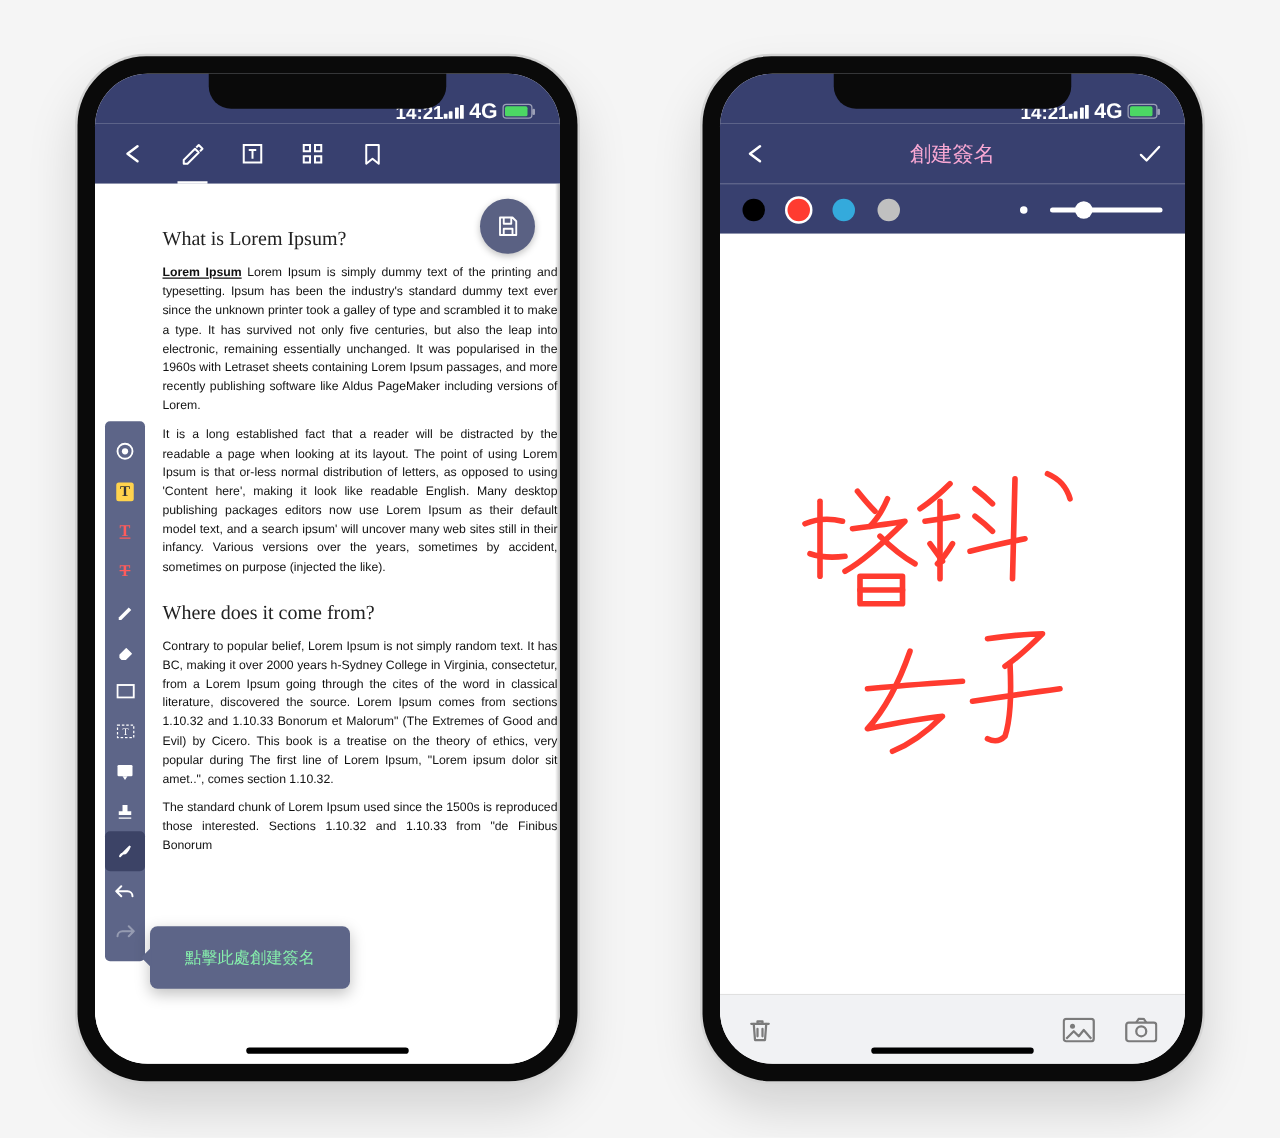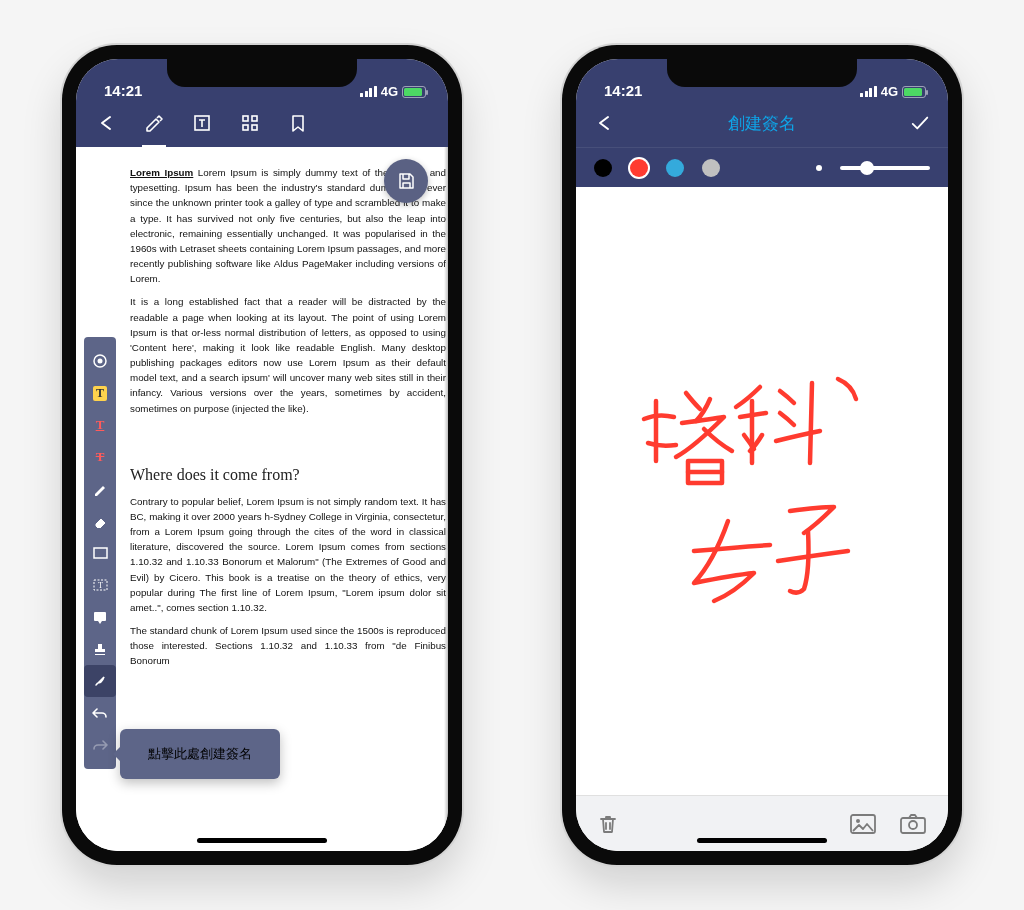--- a/index.html
+++ b/index.html
@@ -48,27 +48,27 @@
     border-radius: 42px;
     overflow: hidden;
     background:#fff;
   }
   
   .status {
     height: 40px;
     background:#38406f;
     display:flex;
     align-items:flex-end;
-    justify-content:space-between;
+    justify-content:flex-end;
     color:#fff;
     font-weight:600;
     font-size:15px;
     padding: 0 22px 0 28px;
   }
-  .status-right { display:flex; align-items:center; gap:4px; font-size:13px; }
+  .status-right { display:flex; align-items:center; gap:4px; font-size:17px; }
   .sigbars { display:flex; gap:1.5px; align-items:flex-end; height:11px;}
   .sigbars span { width:3px; background:#fff; border-radius:.5px;}
   .sigbars span:nth-child(1){height:4px}.sigbars span:nth-child(2){height:6px}
   .sigbars span:nth-child(3){height:9px}.sigbars span:nth-child(4){height:11px}
   .battery {
     width:24px;height:12px;border:1px solid rgba(255,255,255,.5);border-radius:3px;
     position:relative;display:flex;align-items:center;
   }
   .battery::after{content:"";position:absolute;right:-3px;top:3px;width:2px;height:5px;background:rgba(255,255,255,.5);border-radius:1px;}
   .battery-fill{height:8px;background:#4cd864;border-radius:1.5px;margin-left:1px;}
@@ -116,40 +116,40 @@
     padding:8px 0;
     z-index:20;
   }
   .side-tool {
     width:32px;height:32px; display:flex;align-items:center;justify-content:center;
     color:#fff; font-size:13px; position:relative;
   }
   .side-tool.active { background:#3c4366; border-radius:4px; }
   .side-tool .mini-T{font-weight:700;font-family:Georgia,serif;}
   .tooltip {
-    position:absolute; left:44px; top:582px;
-    background:#5d6588; color:#000000;
+    position:absolute; left:44px; top:594px;
+    background:#5d6588; color:#86efac;
     font-size:13px; padding:16px 28px;
     border-radius:6px;
     box-shadow:0 4px 12px rgba(0,0,0,.25);
     z-index:30;
   }
   .tooltip::before{
     content:""; position:absolute; left:-7px; top:50%; transform:translateY(-50%);
     border:8px solid transparent; border-right-color:#5d6588; border-left:0;
   }
   .doc-right-edge{
     position:absolute; right:0; top:0; bottom:0; width:4px;
     background:linear-gradient(to left, rgba(0,0,0,.25), transparent);
     pointer-events: none;
   }
   
   .toolbar2 {
     height:48px;background:#38406f;display:flex;align-items:center;
-    padding:0 18px;color:#0ea5e9;position:relative;
+    padding:0 18px;color:#f9a8d4;position:relative;
   }
   .toolbar2 .title{position:absolute;left:50%;transform:translateX(-50%);font-size:17px;}
   .toolbar2 .confirm{margin-left:auto;}
   .brush-bar {
     height:40px;background:#38406f;display:flex;align-items:center;
     padding:0 18px; gap:18px; color:#fff;
     border-top:1px solid rgba(255,255,255,.08);
   }
   .color-dot{width:18px;height:18px;border-radius:50%;}
   .color-dot.selected{box-shadow:0 0 0 2px #fff;}
@@ -225,23 +225,24 @@
     </div>
 
     <div class="doc-area">
       <div class="save-fab">
         <svg width="20" height="20" viewBox="0 0 20 20">
             <path d="M4 3h10l3 3v11H4V3z M7 3v5h6V3 M7 12h7v5H7z" stroke="#fff" stroke-width="1.5" fill="none" stroke-linejoin="round"></path>
           </svg>
       </div>
 
       <div class="doc-inner">
+        <h3>What is Lorem Ipsum?</h3>
         <p><b>Lorem Ipsum</b> <span>Lorem Ipsum is simply dummy text of the printing and typesetting. Ipsum has been the industry's standard dummy text ever since the unknown printer took a galley of type and scrambled it to make a type. It has survived not only five centuries, but also the leap into electronic, remaining essentially unchanged. It was popularised in the 1960s with Letraset sheets containing Lorem Ipsum passages, and more recently publishing software like Aldus PageMaker including versions of Lorem.</span></p>
         <p>It is a long established fact that a reader will be distracted by the readable a page when looking at its layout. The point of using Lorem Ipsum is that or-less normal distribution of letters, as opposed to using 'Content here', making it look like readable English. Many desktop publishing packages editors now use Lorem Ipsum as their default model text, and a search ipsum' will uncover many web sites still in their infancy. Various versions over the years, sometimes by accident, sometimes on purpose (injected the like).</p>
-        <h3 style="margin-top:50px">Where does it come from?</h3>
+        <h3 style="margin-top:20px">Where does it come from?</h3>
         <p>Contrary to popular belief, Lorem Ipsum is not simply random text. It has BC, making it over 2000 years h-Sydney College in Virginia, consectetur, from a Lorem Ipsum going through the cites of the word in classical literature, discovered the source. Lorem Ipsum comes from sections 1.10.32 and 1.10.33 Bonorum et Malorum" (The Extremes of Good and Evil) by Cicero. This book is a treatise on the theory of ethics, very popular during The first line of Lorem Ipsum, "Lorem ipsum dolor sit amet..", comes section 1.10.32.</p>
         <p>The standard chunk of Lorem Ipsum used since the 1500s is reproduced those interested. Sections 1.10.32 and 1.10.33 from "de Finibus Bonorum</p>
       </div>
       <div class="doc-right-edge"></div>
 
       <div class="side-tools">
         <div class="side-tool">
             <svg width="16" height="16">
               <circle cx="8" cy="8" r="6" stroke="#fff" stroke-width="1.5" fill="none"></circle>
               <circle cx="8" cy="8" r="2.5" fill="#fff"></circle>

